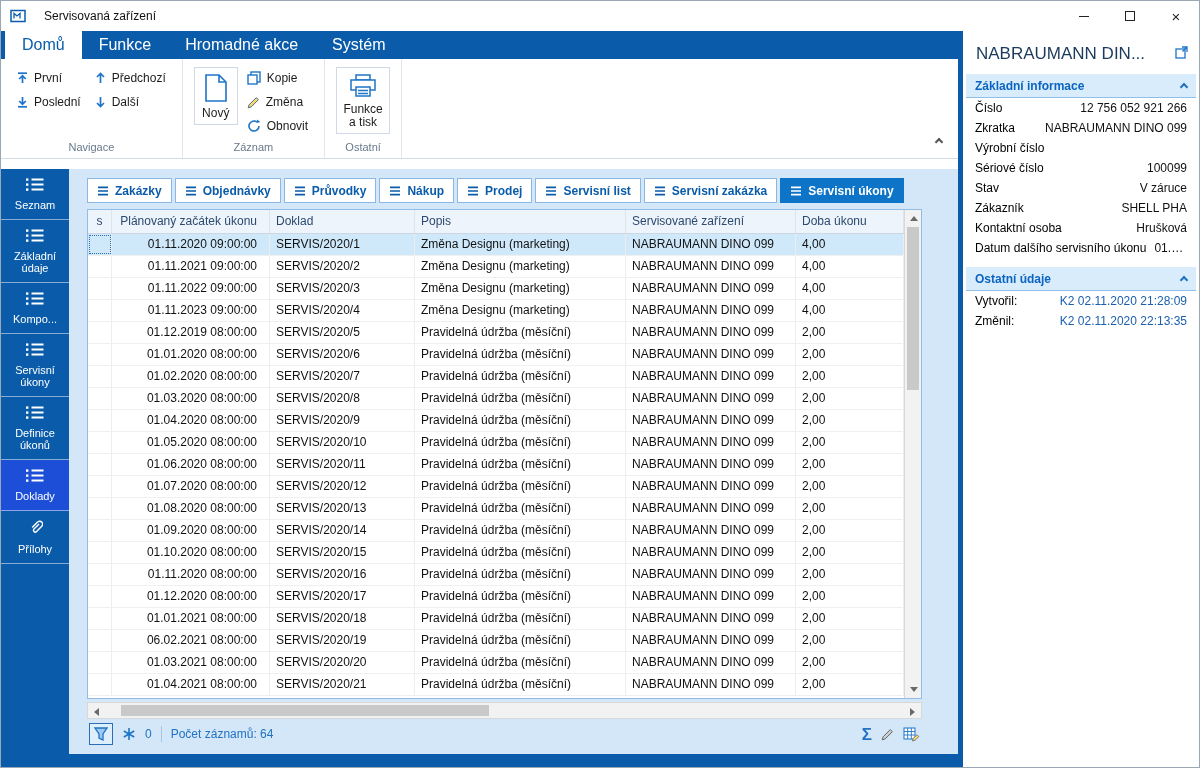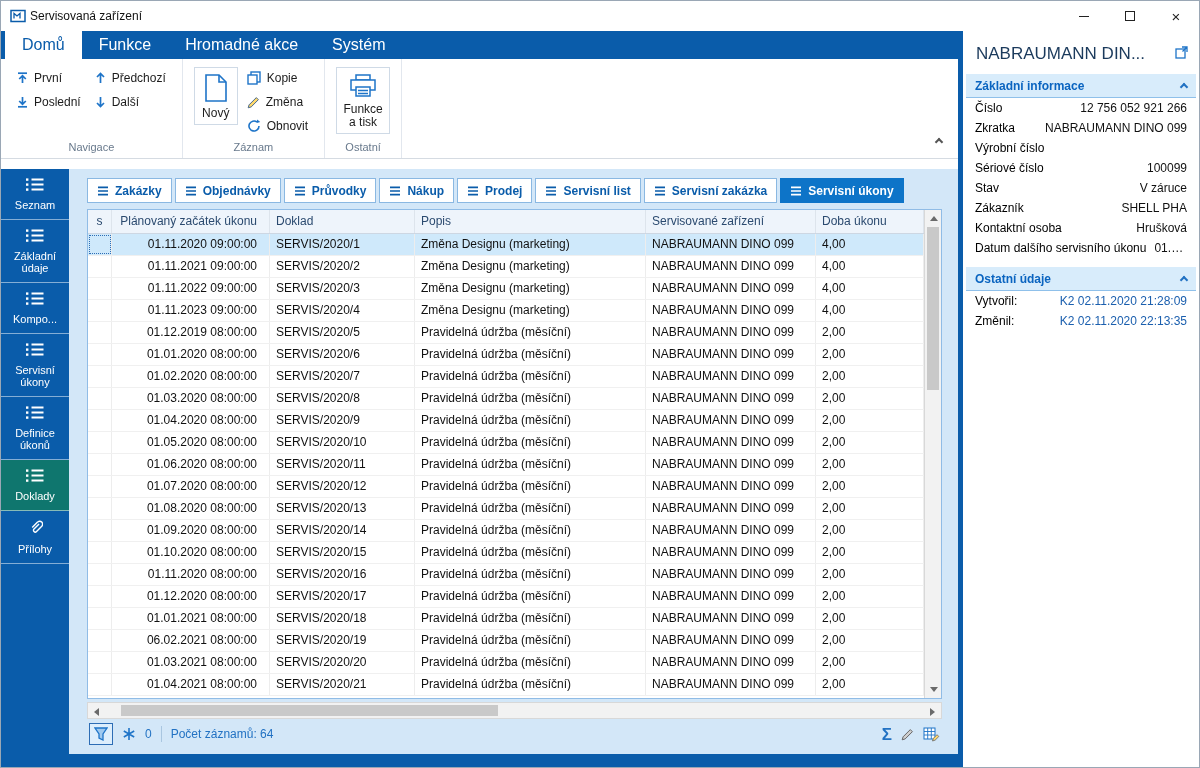--- a/index.html
+++ b/index.html
@@ -1,21 +1,21 @@
 <!DOCTYPE html>
 <html><head>
 <meta charset="utf-8">
 <style>
   *{box-sizing:border-box;margin:0;padding:0}
   html,body{background:#555}
   body{font-family:"Liberation Sans",sans-serif}
   .window{width:1200px;height:768px;background:#fff;overflow:hidden;font-size:12px;color:#111;border:1px solid #9aa7b5;position:relative}
   
   .titlebar{height:30px;display:flex;align-items:center;padding-left:9px;background:#fff}
-  .titlebar .title{margin-left:4px;font-size:12px;color:#111}
+  .titlebar .title{margin-left:18px;font-size:12px;color:#111}
   .win-controls{margin-left:auto;display:flex;height:100%}
   .winbtn{width:46px;display:flex;align-items:center;justify-content:center;font-size:15px;color:#222;cursor:default}
   .min-glyph{width:10px;border-top:1px solid #222;display:inline-block}
   .max-glyph{width:10px;height:10px;border:1px solid #222;display:inline-block}
   
   .bodyrow{display:flex;height:736px}
   .left-col{width:957px;display:flex;flex-direction:column}
   
   .ribbon-tabs{height:28px;background:#0a5caa;display:flex;padding-left:4px}
   .rtab{padding:0 17px;line-height:28px;color:#fff;font-size:16px;white-space:nowrap}
@@ -30,23 +30,23 @@
   .rbig .rbig-label{line-height:13px}
   .ricon{display:flex;align-items:center}
   .ribbon-collapse{position:absolute;right:16px;bottom:10px}
   .chev{display:inline-block;width:6px;height:6px;border-left:2px solid #555;border-top:2px solid #555;transform:rotate(45deg)}
   .chev.blue{border-color:#2272c3}
   .gap{height:10px;background:#fff}
   
   .content{flex:1;display:flex;background:#0a5caa;padding-bottom:13px;overflow:hidden}
   .sidebar{width:68px;display:flex;flex-direction:column}
   .sb-item{display:flex;flex-direction:column;align-items:center;gap:5px;padding:9px 2px 8px;border-bottom:1px solid rgba(255,255,255,.5);color:#fff;text-align:center;min-height:48px}
-  .sb-item.active{background:#0f766e}
+  .sb-item.active{background:#1d4ed8}
   .sb-label{font-size:11px;line-height:12px}
-  .main{flex:1;background:#d3e7f8;display:flex;flex-direction:column;padding:9px 16px 0 18px;overflow:hidden}
+  .main{flex:1;background:#d3e7f8;display:flex;flex-direction:column;padding:9px 36px 0 18px;overflow:hidden}
   
   .doc-tabs{display:flex;gap:3px;height:25px}
   .dtab{display:flex;align-items:center;gap:6px;padding:0 9px;background:#fff;border:1px solid #8ab8e2;color:#0a5caa;font-weight:bold;font-size:12px;white-space:nowrap}
   .dtab.active{background:#0d74c8;border-color:#0d74c8;color:#fff}
   
   .table-wrap{margin-top:6px;height:490px;display:flex;border:1px solid #90bce6;background:#fff}
   .grid{flex:1;display:flex;flex-direction:column;overflow:hidden}
   .thead{display:flex;height:24px;background:#eef4fb;border-bottom:1px solid #cdd7e3;color:#2b4a6f;flex:none}
   .th{padding:4px 6px;border-right:1px solid #dde4ec;white-space:nowrap;overflow:hidden}
   .th.c-s{text-align:center;padding:4px 2px}

